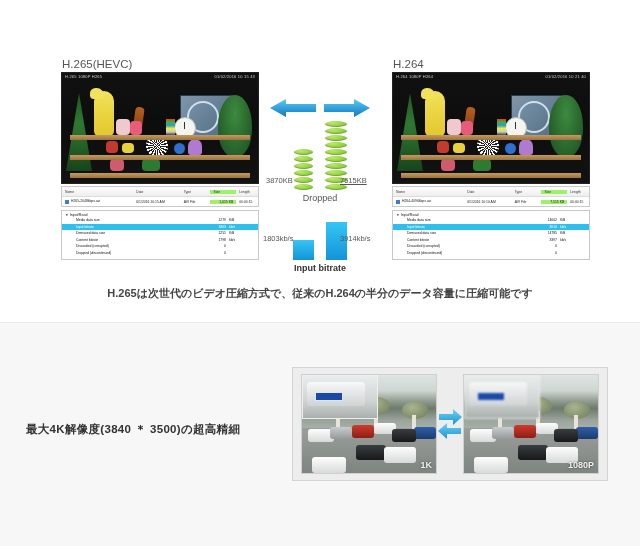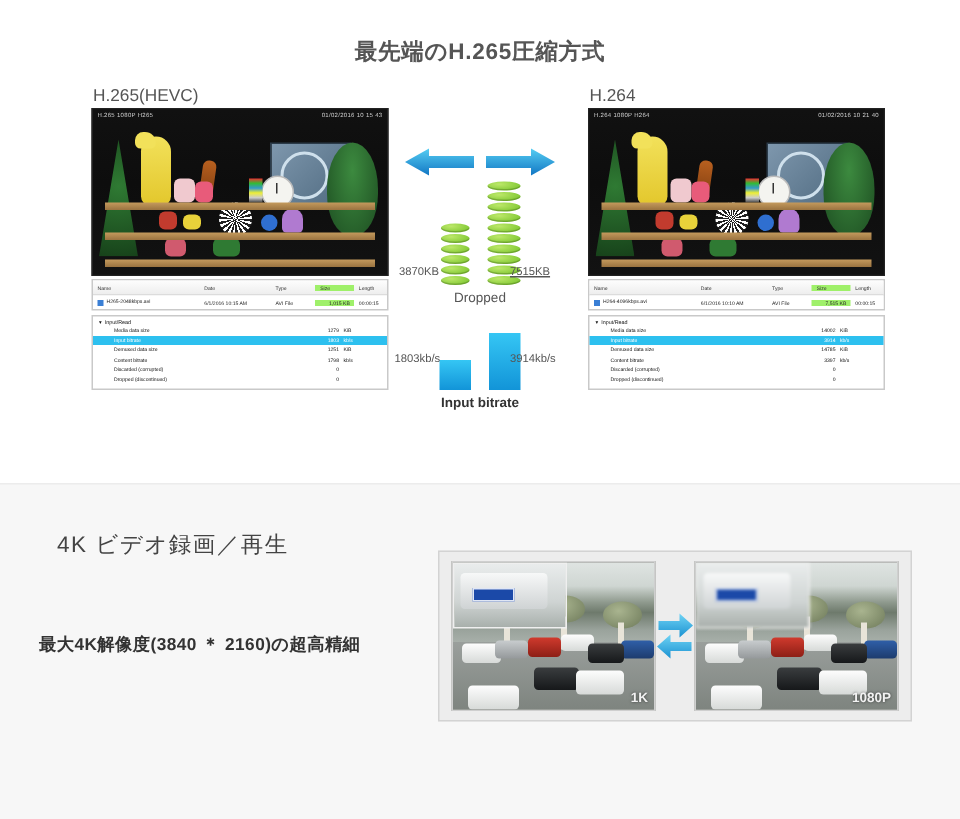--- a/index.html
+++ b/index.html
@@ -170,21 +170,20 @@
         font-weight:bold;text-shadow:0 0 2px rgba(0,0,0,.6);}
   .arrows-mid{position:relative;width:26px;height:40px;}
 </style>
 </head>
 <body>
 
 <div class="page">
 
   <div class="sec1">
 
-    <div class="main-title">最先端のH.265圧縮方式</div>
 
     <div class="panel-label left">H.265(HEVC)</div>
     <div class="panel-label right">H.264</div>
 
     <div class="vidpanel left">
       <div class="vidshot">
         <div class="scene-bg"></div>
         <div class="tree"></div>
         <div class="giraffe"></div>
         <div class="tv"></div>
@@ -395,25 +394,25 @@
         <div class="bar b2"></div>
       </div>
       <div class="bitrate-cap">Input bitrate</div>
     </div>
 
     <div class="sidelabel sl-storage-l">3870KB</div>
     <div class="sidelabel sl-storage-r">7515KB</div>
     <div class="sidelabel sl-bit-l">1803kb/s</div>
     <div class="sidelabel sl-bit-r">3914kb/s</div>
 
+    <div class="caption1">H.265は次世代のビデオ圧縮方式で、従来のH.264の半分のデータ容量に圧縮可能です</div>
   </div>
 
   <div class="sec2">
-    <div class="s2-title">4K ビデオ録画／再生</div>
-    <div class="s2-line l2">最大4K解像度(3840 ＊ 2160)の超高精細</div>
+    <div class="s2-line l2">最大4K解像度(3840 ＊ 3500)の超高精細</div>
 
     <div class="compare">
 
       <div class="cimg">
         <div class="lot-bg"></div>
         <div class="road"></div>
         <div class="canopy" style="left:24px;top:26px;"></div>
         <div class="canopy" style="left:62px;top:22px;"></div>
         <div class="canopy" style="left:100px;top:26px;"></div>
         <div class="treeL" style="left:34px;top:40px;height:18px;"></div>

